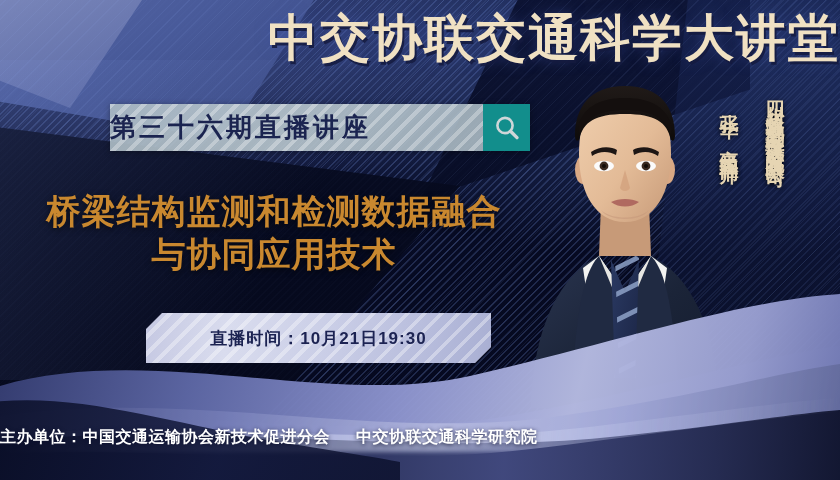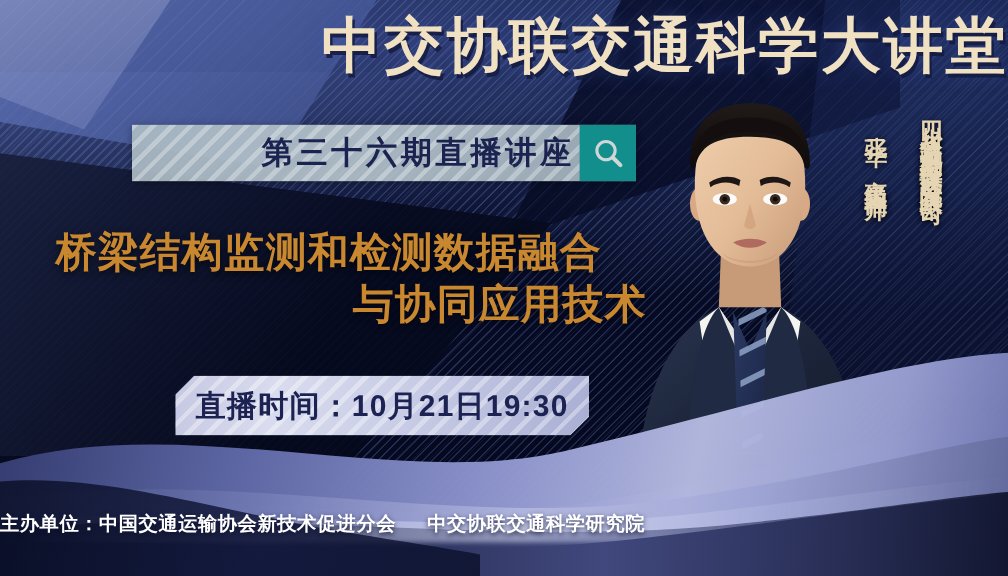--- a/index.html
+++ b/index.html
@@ -135,55 +135,55 @@
     box-shadow:0 1px 6px rgba(0,0,0,.35);
   }
   .subbar::before{
     content:"";position:absolute;inset:0;
     background-image:repeating-linear-gradient(-45deg,
       rgba(255,255,255,0) 0px,rgba(255,255,255,0) 7px,
       rgba(255,255,255,.30) 7px,rgba(255,255,255,.30) 11px);
     pointer-events:none;
   }
   .subbar-text{
-    position:relative;flex:1;text-align:right;
+    position:relative;flex:1;text-align:left;
     font-size:26px;font-weight:600;letter-spacing:3px;color:#1b2450;
     padding-right:4px;
   }
   .search-box{
     position:relative;width:47px;height:47px;flex:0 0 47px;
     background:#128e8c;display:flex;align-items:center;justify-content:center;
   }
   .search-box svg{display:block;}
 
   
   .lecture{
     position:absolute;top:190px;left:9px;width:530px;text-align:center;
     color:#c9882f;font-weight:700;font-size:34px;line-height:1.26;
     letter-spacing:1px;
     text-shadow:0 2px 6px rgba(0,0,0,.6);
   }
-  .lecture .l2{display:block;text-align:right;}
+  .lecture .l2{display:block;}
 
   
   .timebar{
     position:absolute;top:313px;left:146px;width:345px;height:50px;
     background:linear-gradient(100deg,#c5c8e2 0%,#d9dcee 24%,#c9cde6 54%,#b9bedd 78%,#a9afd3 100%);
     clip-path:polygon(16px 0,100% 0,100% calc(100% - 16px),calc(100% - 16px) 100%,0 100%,0 16px);
     display:flex;align-items:center;justify-content:center;overflow:hidden;
     box-shadow:0 2px 10px rgba(10,14,40,.5);
   }
   .timebar::before{
     content:"";position:absolute;inset:0;
     background-image:repeating-linear-gradient(-45deg,
       rgba(255,255,255,0) 0px,rgba(255,255,255,0) 8px,
       rgba(255,255,255,.35) 8px,rgba(255,255,255,.35) 12px);
   }
   .timebar-text{
-    position:relative;font-size:25px;font-weight:600;color:#1c2352;letter-spacing:1px;
+    position:relative;font-size:17px;font-weight:600;color:#1c2352;letter-spacing:1px;
     white-space:nowrap;
   }
 
   
   .portrait{
     position:absolute;left:527px;top:78px;width:196px;height:330px;
     overflow:hidden;
   }
   .portrait svg{display:block;}
 

